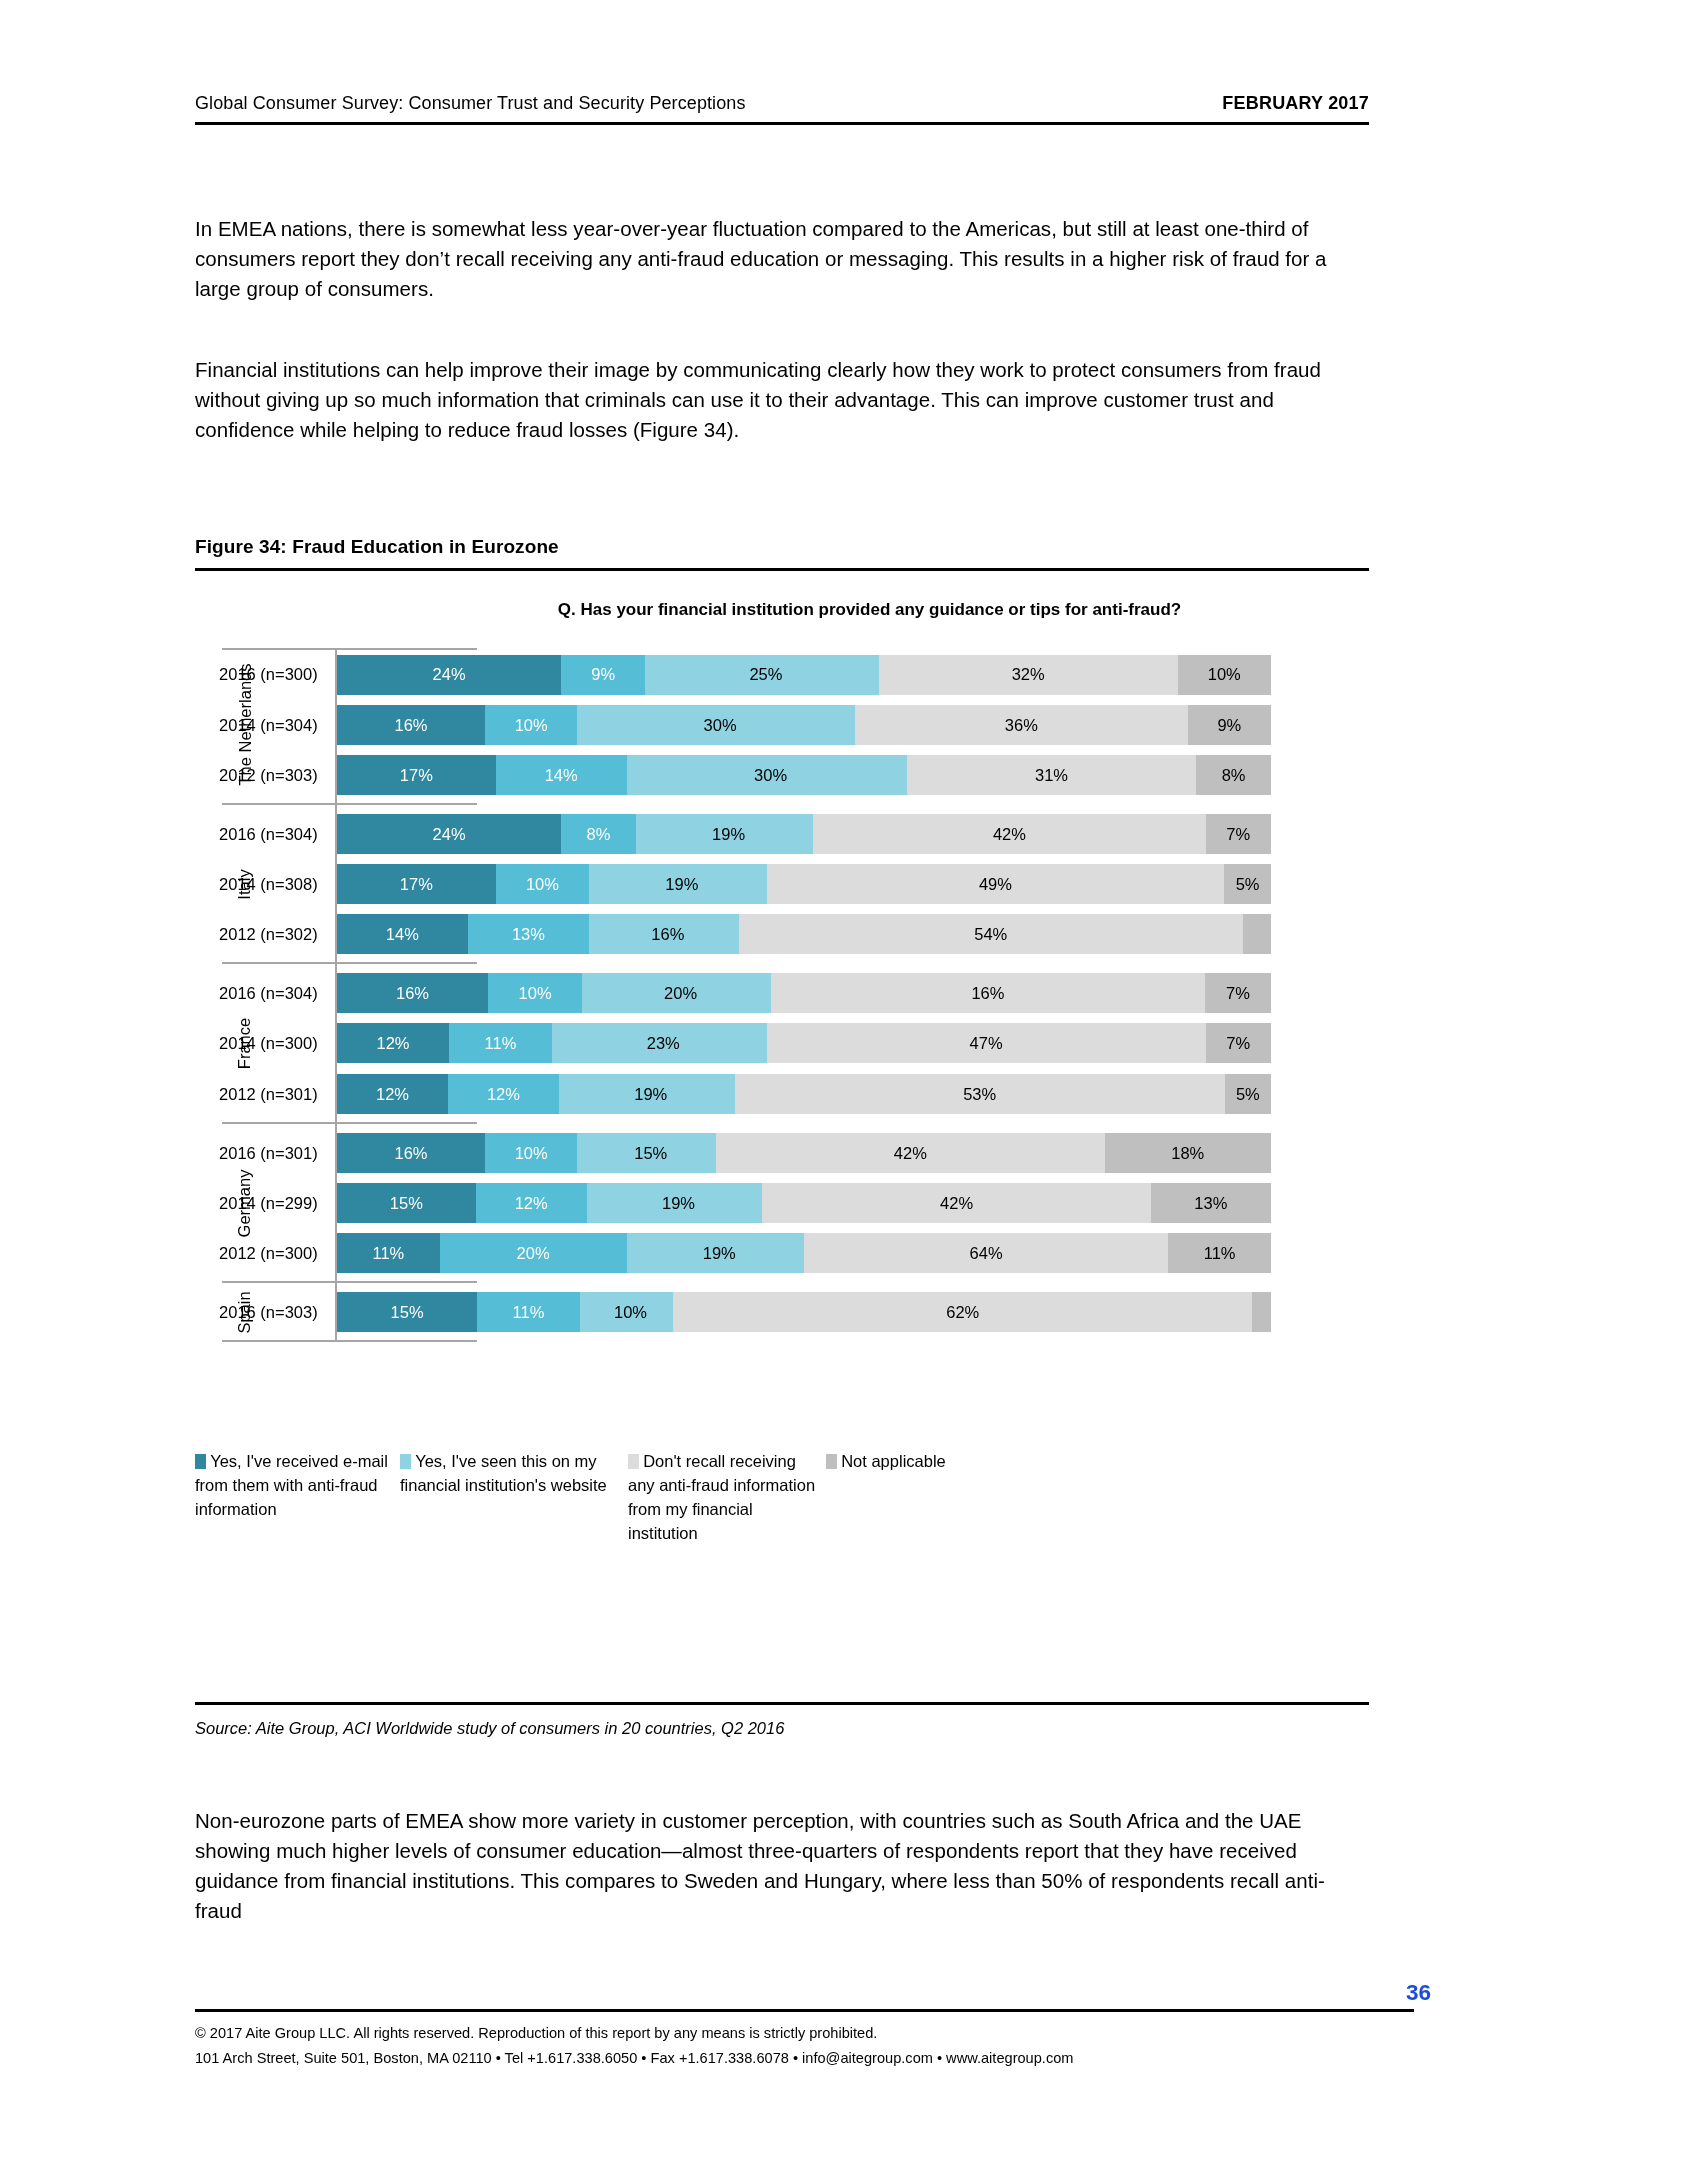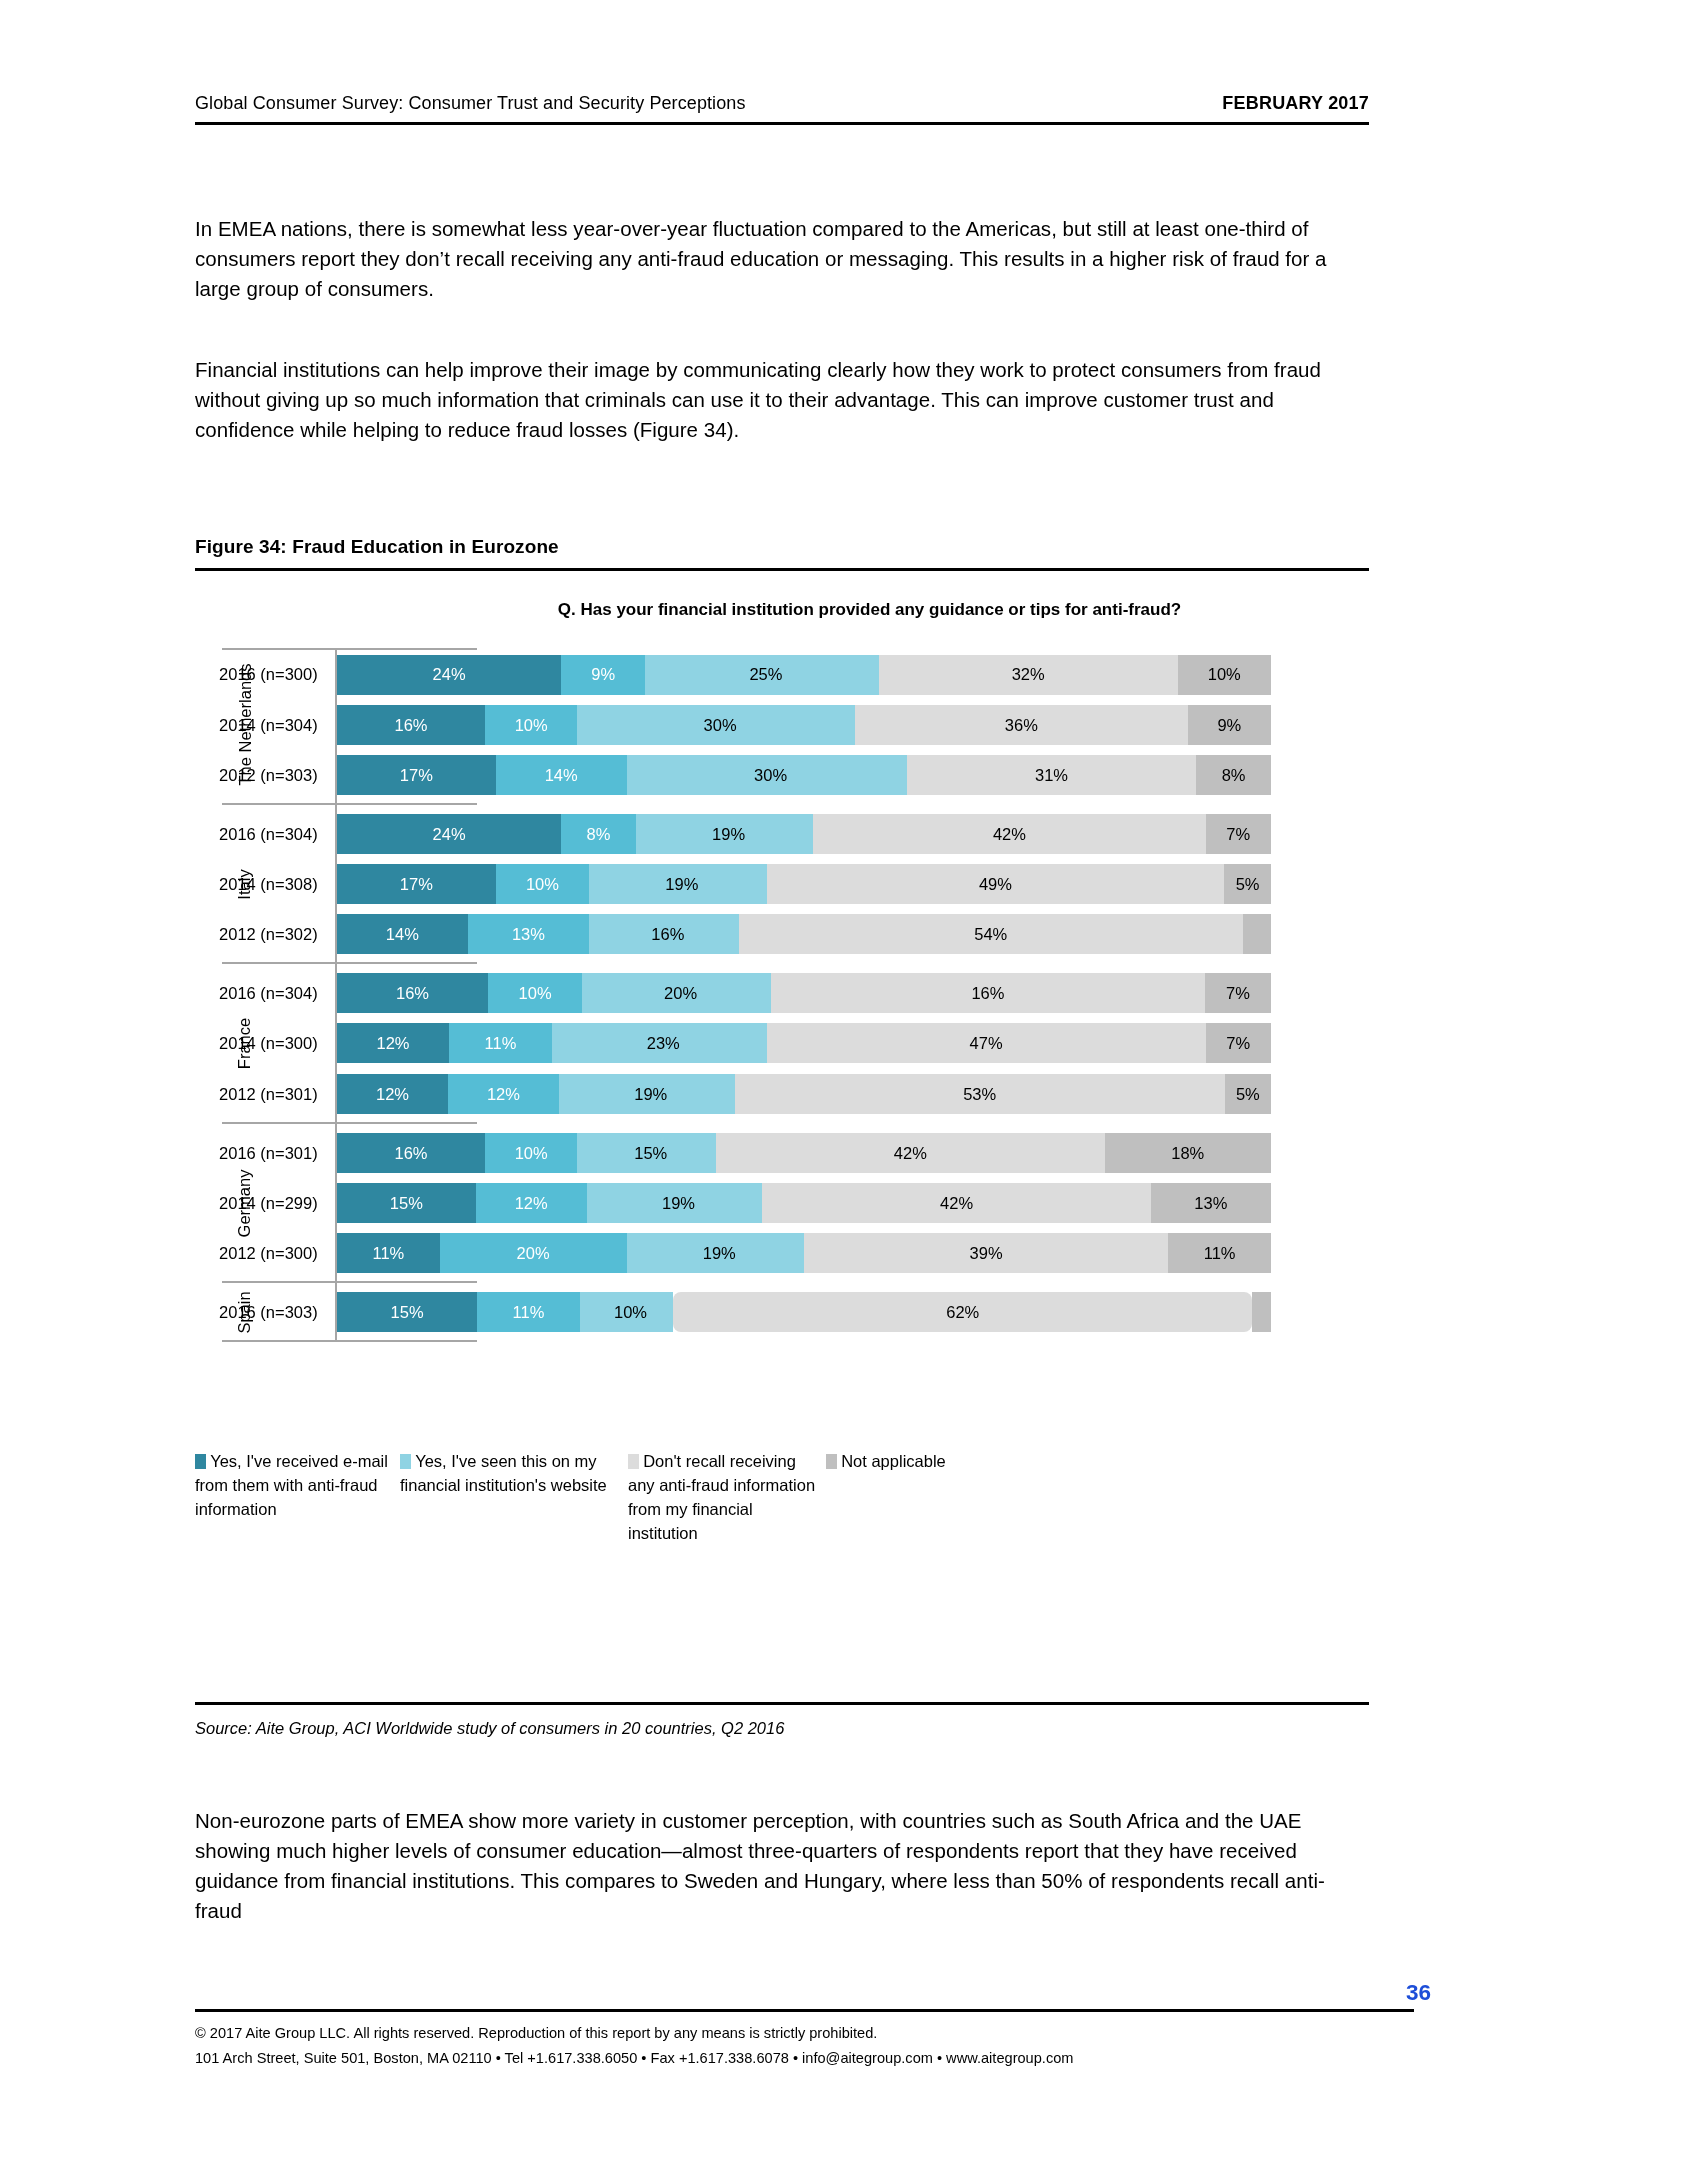--- a/index.html
+++ b/index.html
@@ -281,35 +281,35 @@
             <div class="seg s3" style="width: 41.5842%;">42%</div>
             <div class="seg s4" style="width: 12.8713%;">13%</div>
           </div>
         </div>
         <div class="row" style="top: 580px;">
           <div class="row-label">2012 (n=300)</div>
           <div class="bar">
             <div class="seg s0" style="width: 11%;">11%</div>
             <div class="seg s1" style="width: 20%;">20%</div>
             <div class="seg s2" style="width: 19%;">19%</div>
-            <div class="seg s3" style="width: 39%;">39%</div>
+            <div class="seg s3" style="width: 39%;">64%</div>
             <div class="seg s4" style="width: 11%;">11%</div>
           </div>
         </div>
         <div class="grp-name" style="top: 480px; height: 151px;">
           <span>Germany</span>
         </div>
         <div class="grp-sep" style="top: 633px;"></div>
         <div class="row" style="top: 639px;">
           <div class="row-label">2016 (n=303)</div>
           <div class="bar">
             <div class="seg s0" style="width: 15%;">15%</div>
             <div class="seg s1" style="width: 11%;">11%</div>
             <div class="seg s2" style="width: 10%;">10%</div>
-            <div class="seg s3" style="width: 62%; border-radius: 8px;">62%</div>
+            <div class="seg s3" style="width: 62%;">62%</div>
             <div class="seg s4" style="width: 2%;"></div>
           </div>
         </div>
         <div class="grp-name" style="top: 639px; height: 50px;">
           <span>Spain</span>
         </div>
         <div class="grp-sep" style="top: 0px;"></div>
         <div class="grp-sep" style="top: 692px;"></div>
       </div>
 

